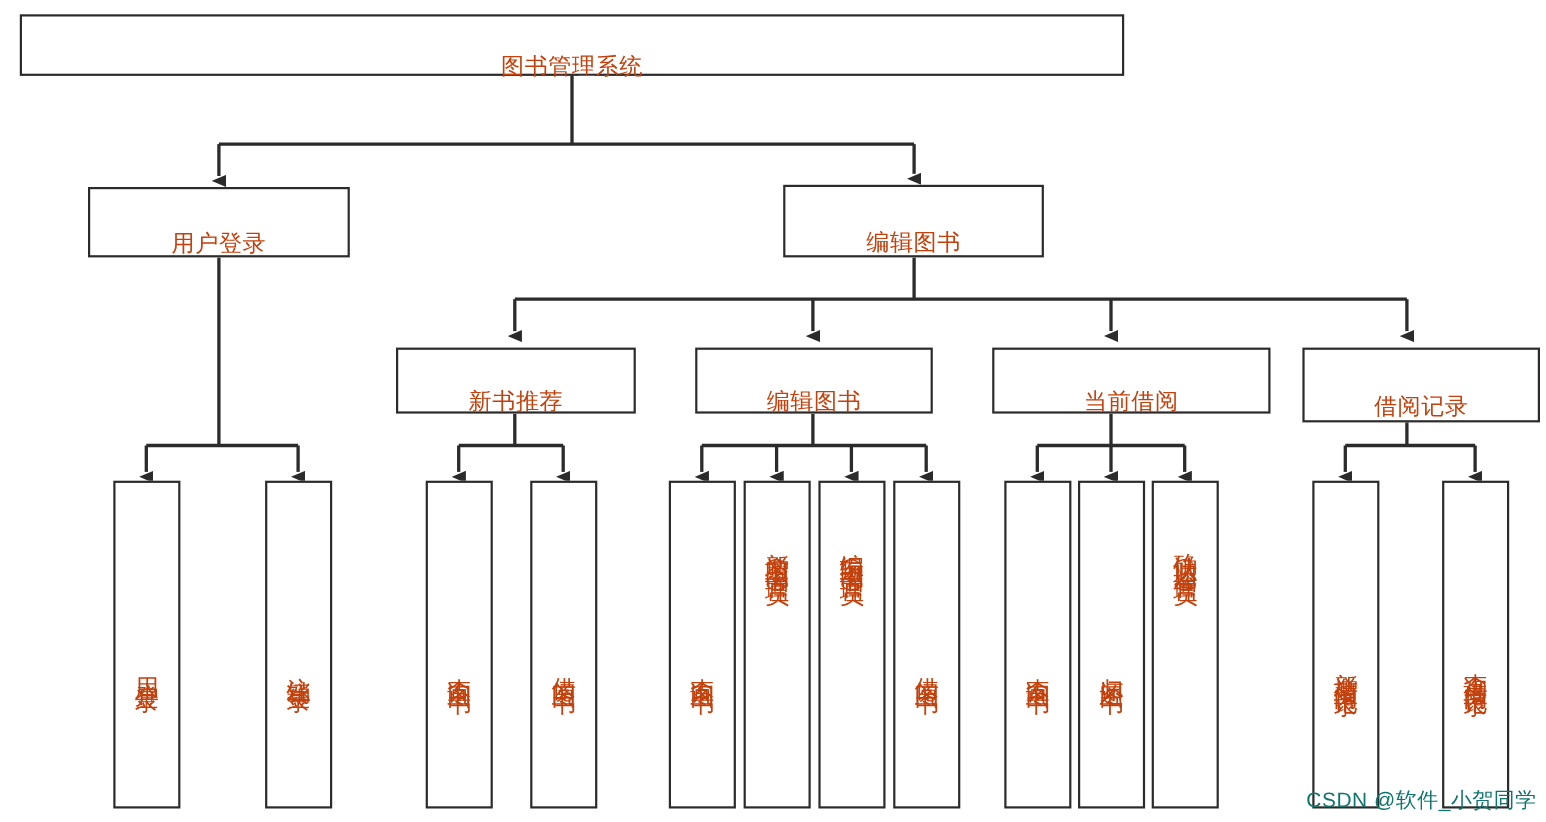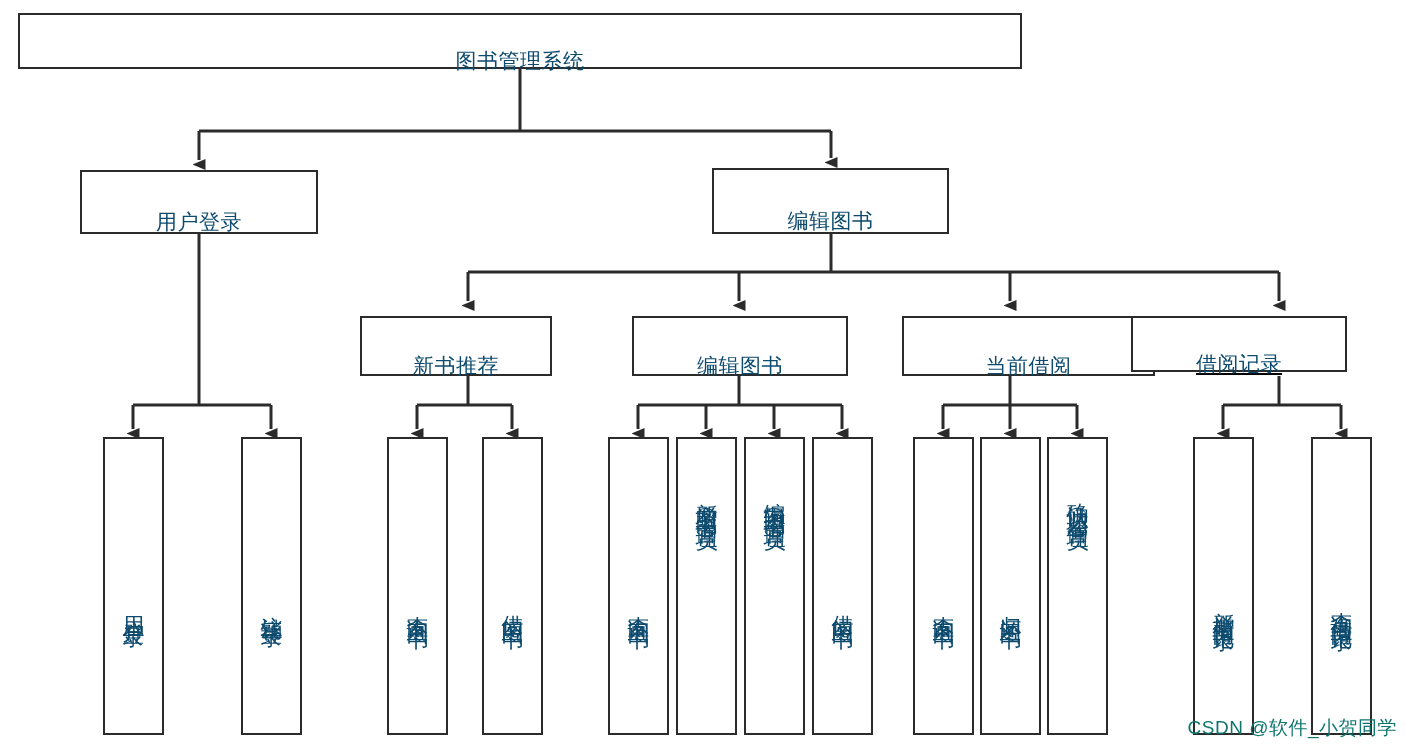--- a/index.html
+++ b/index.html
@@ -29,21 +29,21 @@
   .node-box {
     position: absolute;
     box-sizing: border-box;
     background: #ffffff;
     border: 2.5px solid #2b2b2b;
     display: flex;
     align-items: center;
     justify-content: center;
   }
   .node-label {
-    color: #0c4a6e;
+    color: #c2410c;
     font-size: 21px;
     line-height: 1.18;
     letter-spacing: 0.5px;
     white-space: nowrap;
     text-align: center;
     margin-top: 40px;
   }
   .node-box.vertical {
     align-items: flex-start;
     justify-content: center;
@@ -131,30 +131,30 @@
     <span class="node-label">图书管理系统</span>
   </div>
 
   <div class="node-box" style="left:80px; top:170px; width:238px; height:64px;">
     <span class="node-label">用户登录</span>
   </div>
   <div class="node-box" style="left:712px; top:168px; width:237px; height:66px;">
     <span class="node-label">编辑图书</span>
   </div>
 
-  <div class="node-box" style="left:360px; top:316px; width:192px; height:60px;">
+  <div class="node-box" style="left:360px; top:316px; width:218px; height:60px;">
     <span class="node-label">新书推荐</span>
   </div>
   <div class="node-box" style="left:632px; top:316px; width:216px; height:60px;">
     <span class="node-label">编辑图书</span>
   </div>
   <div class="node-box" style="left:902px; top:316px; width:253px; height:60px;">
     <span class="node-label">当前借阅</span>
   </div>
-  <div class="node-box" style="left:1131px; top:316px; width:216px; height:56px;text-decoration:underline;">
+  <div class="node-box" style="left:1184px; top:316px; width:216px; height:68px;">
     <span class="node-label">借阅记录</span>
   </div>
 
   <div class="node-box vertical centered" style="left:103px; top:437px; width:61px; height:298px;">
     <span class="node-label">用户登录</span>
   </div>
   <div class="node-box vertical centered" style="left:241px; top:437px; width:61px; height:298px;">
     <span class="node-label">注销登录</span>
   </div>
 

